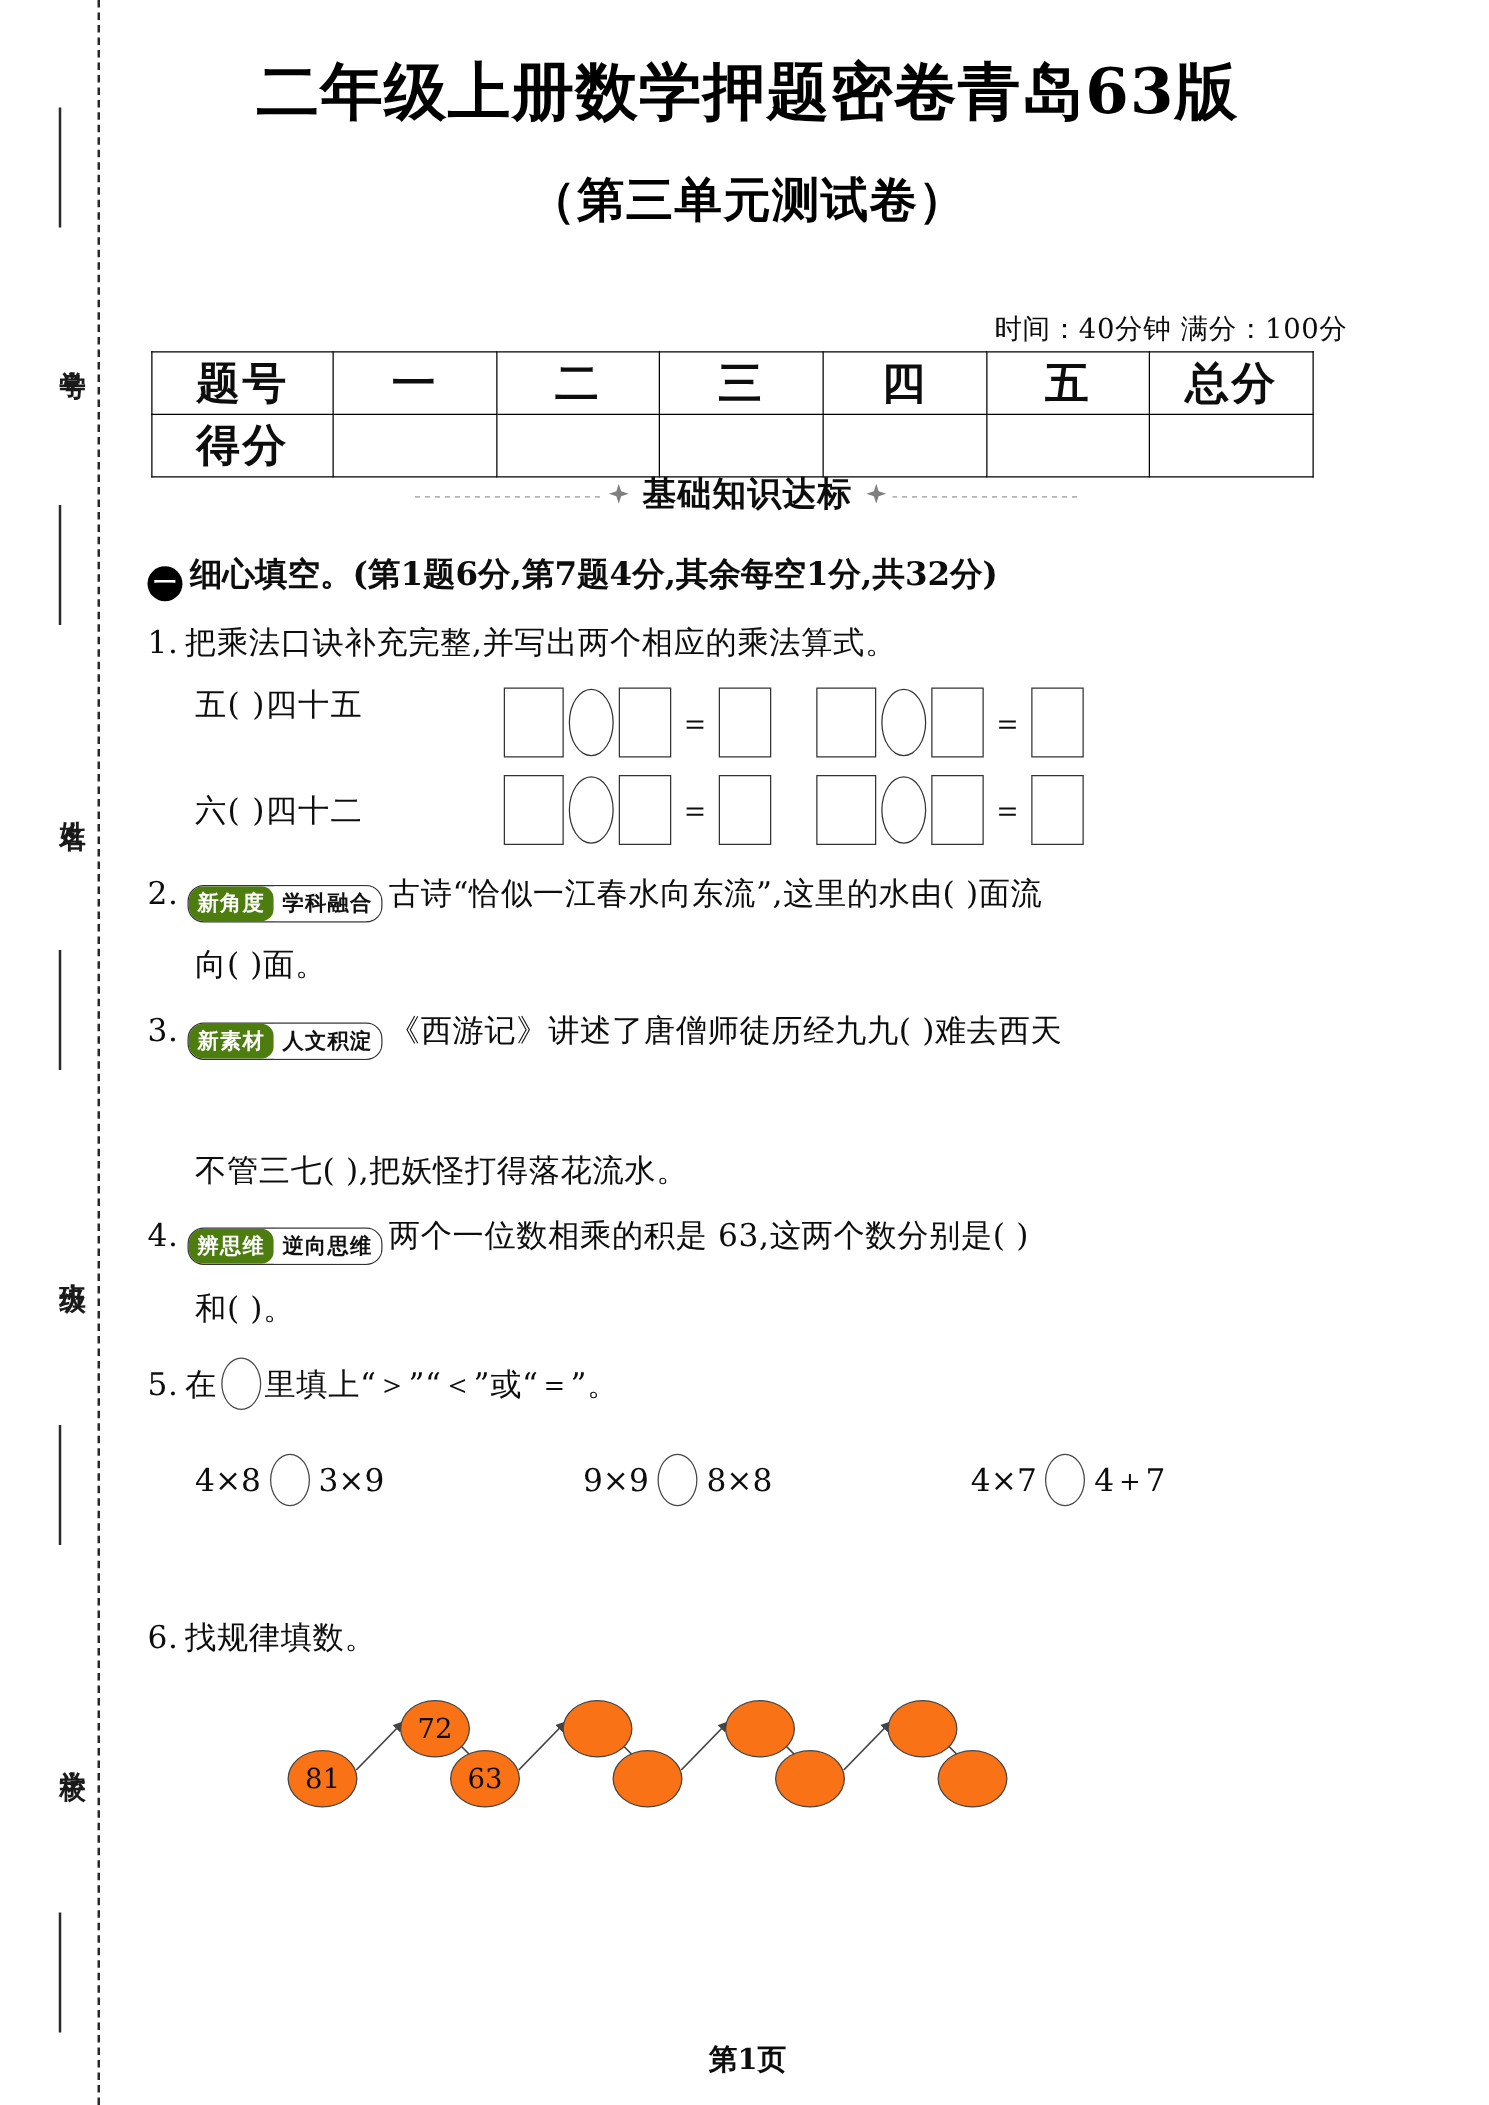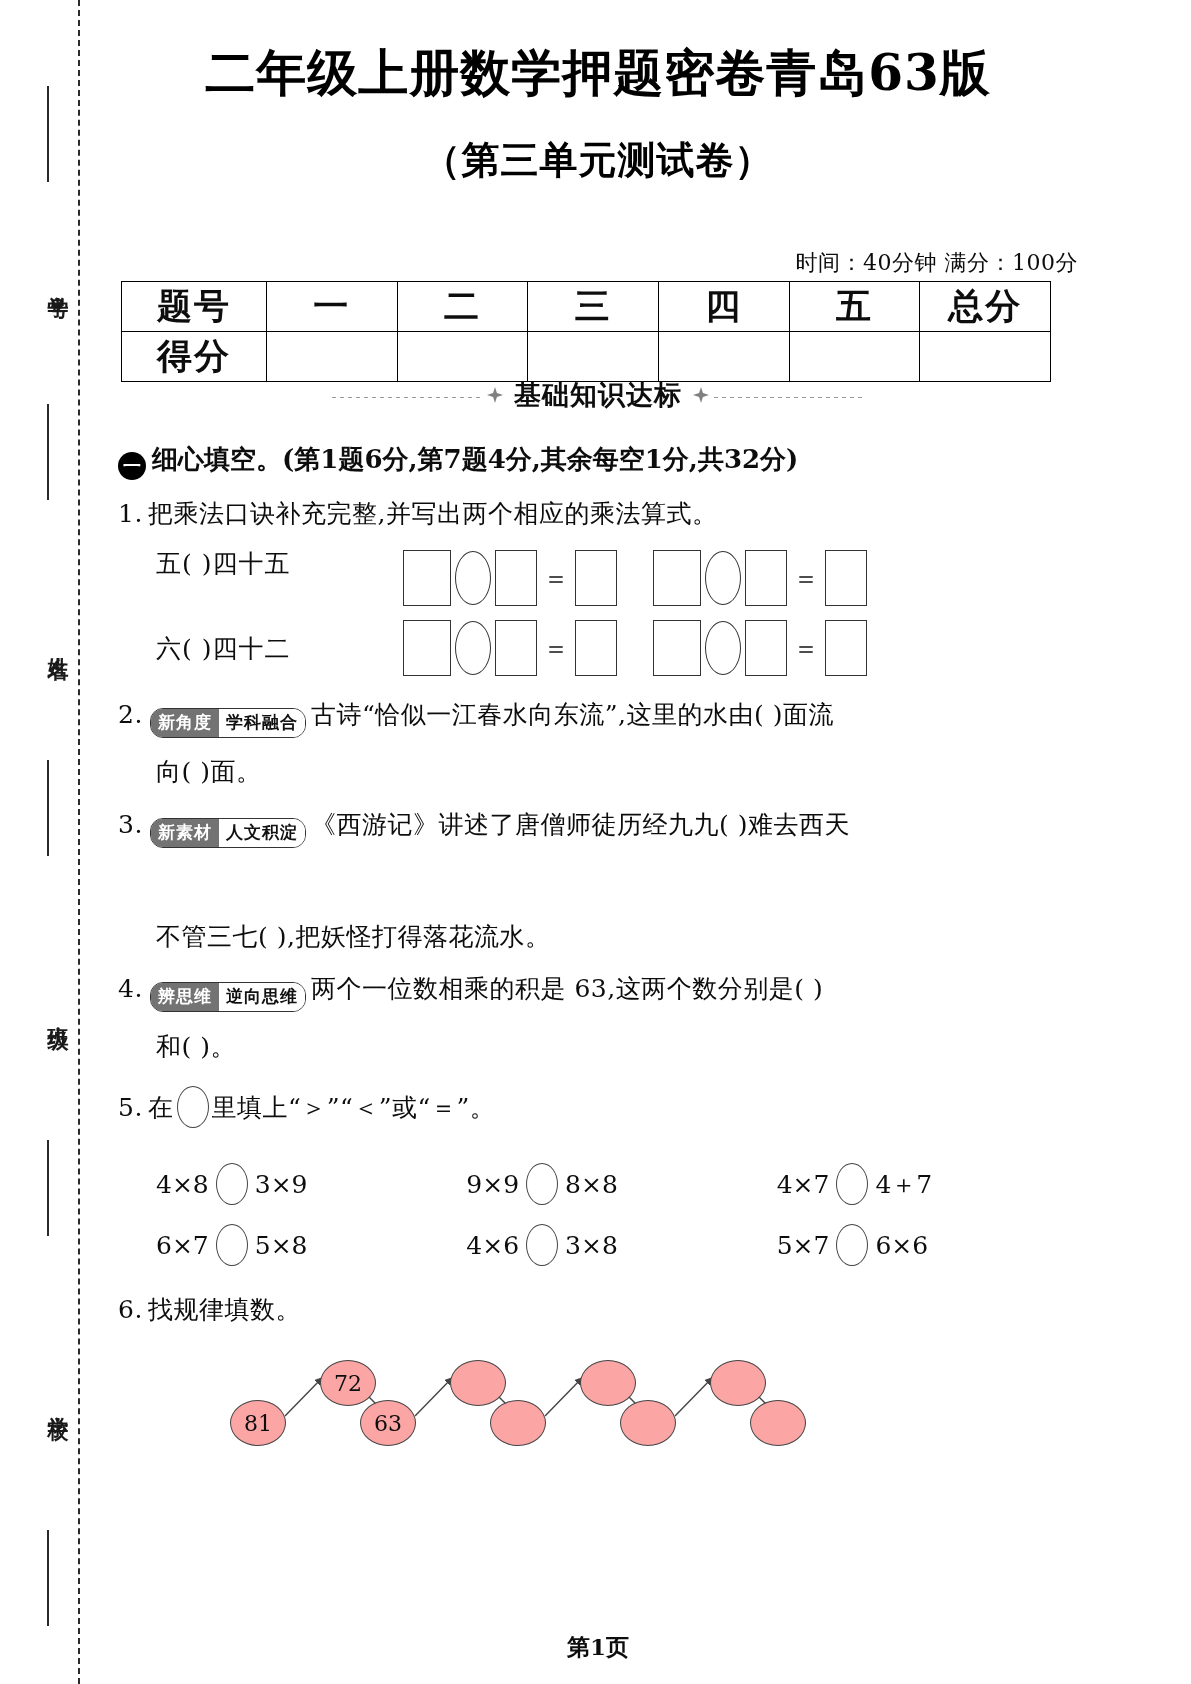--- a/index.html
+++ b/index.html
@@ -137,25 +137,26 @@
 
   
   .tagpair{
     display:inline-flex;align-items:stretch;
     border:1.4px solid #333;border-radius:13px;
     overflow:hidden;height:28px;
     vertical-align:-5px;
     margin:0 5px 0 2px;
   }
   .tag-dark{
-    background:#737373;color:#fff;
+    background:#4d7c0f;color:#fff;
     font-size:17px;font-weight:bold;
     padding:0 7px;display:flex;align-items:center;
     letter-spacing:1px;
     font-family:"DejaVu Sans","Liberation Sans",sans-serif;
+    border-radius:10px;
   }
   .tag-light{
     background:#fff;color:#111;
     font-size:17px;font-weight:bold;
     padding:0 7px;display:flex;align-items:center;
     letter-spacing:1px;
     font-family:"DejaVu Sans","Liberation Sans",sans-serif;
   }
 
   
@@ -185,21 +186,21 @@
   .cmp-cell{display:flex;align-items:center;font-family:"DejaVu Serif","Liberation Serif",serif;font-size:25px;}
   .cmp-o{
     width:30px;height:40px;border:1.3px solid #444;border-radius:50%;
     margin:0 7px;background:#fff;flex:none;
   }
 
   
   .chain{position:absolute;left:230px;top:1338px;width:620px;height:130px;}
   .node{
     position:absolute;width:54px;height:44px;border:1.3px solid #444;border-radius:50%;
-    background:#fca5a5;
+    background:#f97316;
     font-family:"DejaVu Serif","Liberation Serif",serif;
     font-size:22px;
     display:flex;align-items:center;justify-content:center;
   }
 
   
   .footer{
     position:absolute;left:0;top:1632px;width:960px;text-align:center;
     font-family:"DejaVu Serif","Liberation Serif",serif;
     font-weight:bold;font-size:23px;
@@ -342,37 +343,20 @@
         <span class="cmp-o"></span>
         <span>8×8</span>
       </div>
       <div class="cmp-cell" style="width:300px;padding-left:30px;">
         <span>4×7</span>
         <span class="cmp-o"></span>
         <span>4＋7</span>
       </div>
     </div>
 
-    <div class="cmp-row" style="top:1224px;">
-      <div class="cmp-cell" style="width:310px;padding-left:38px;">
-        <span>6×7</span>
-        <span class="cmp-o"></span>
-        <span>5×8</span>
-      </div>
-      <div class="cmp-cell" style="width:310px;padding-left:30px;">
-        <span>4×6</span>
-        <span class="cmp-o"></span>
-        <span>3×8</span>
-      </div>
-      <div class="cmp-cell" style="width:300px;padding-left:30px;">
-        <span>5×7</span>
-        <span class="cmp-o"></span>
-        <span>6×6</span>
-      </div>
-    </div>
 
     <div class="qline" style="top:1293px;">
       <span class="qnum">6.</span><span>找规律填数。</span>
     </div>
 
     <div class="footer">第1页</div>
   </div>
 
   <div class="chain">
     <svg width="620" height="130" style="position:absolute;left:0;top:0;">

